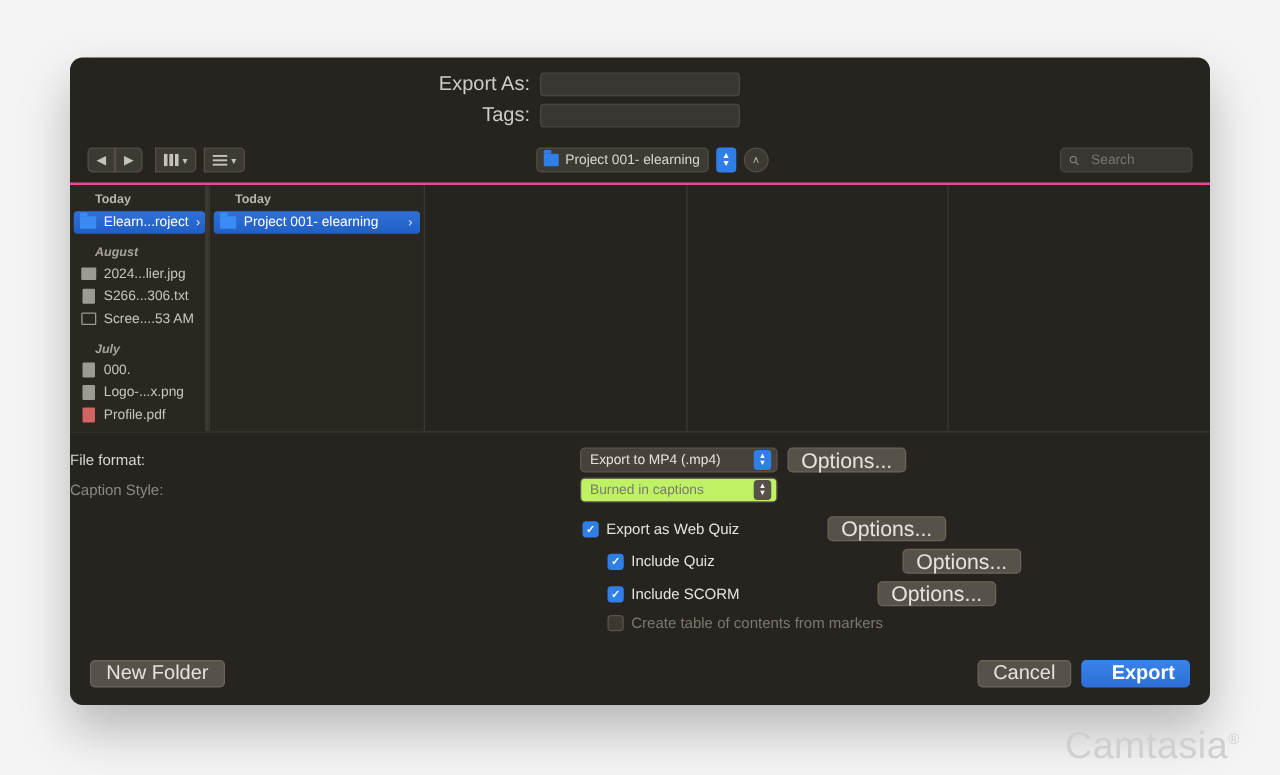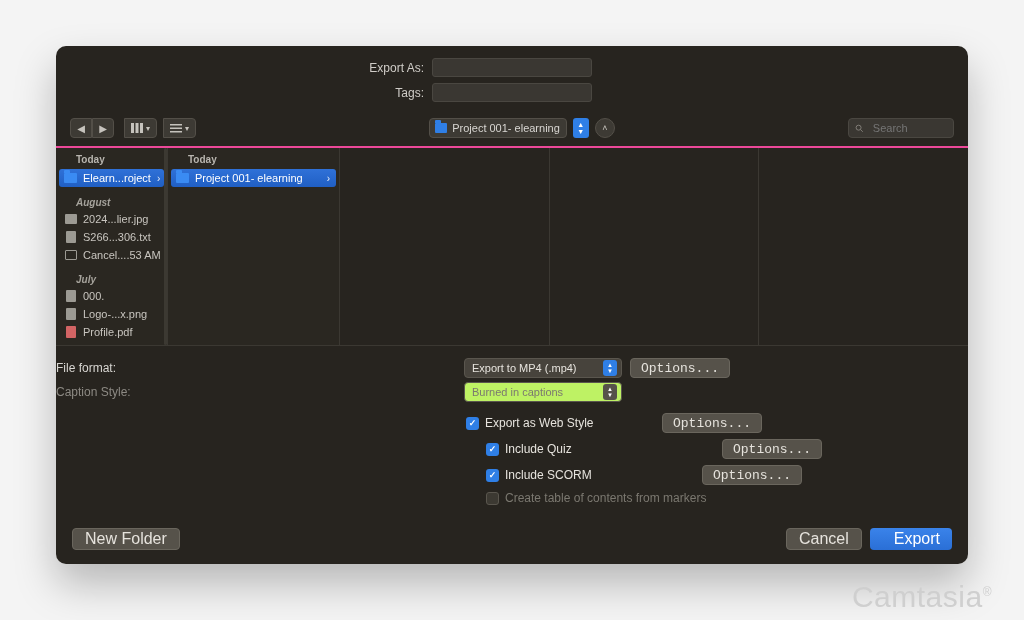--- a/index.html
+++ b/index.html
@@ -31,21 +31,21 @@
     display: flex;
     align-items: center;
     justify-content: center;
     margin-bottom: 6px;
     gap: 8px;
   }
   .field-label {
     width: 340px;
     text-align: right;
     color: #cfccc7;
-    font-size: 12px;
+    font-size: 16px;
   }
   .field-input {
     width: 160px;
     height: 19px;
     background: #3a3732;
     border: 1px solid #4a4741;
     border-radius: 3px;
     color: #d8d6d2;
     padding: 0 6px;
     font-size: 12px;
@@ -212,22 +212,21 @@
     color:#fff; font-size:6px; line-height:6px;
   }
   .dropdown.disabled .dd-arrows { background:#56524a; }
   .opt-btn {
     height:20px;
     padding: 0 10px;
     background:#56524a;
     border:1px solid #6a665d;
     border-radius:4px;
     color:#e6e3dd;
-    font-size:13px;
-    font-family:Liberation Mono, monospace;
+    font-size:17px;
   }
   .checkbox {
     width:13px; height:13px;
     border-radius:3px;
     background:#2f7fe6;
     display:flex; align-items:center; justify-content:center;
     color:#fff; font-size:9px; font-weight:bold;
   }
   .checkbox.unchecked { background:#3c3932; border:1px solid #5a564e; }
   .check-label { font-size:12px; color:#e6e3dd; }
@@ -257,21 +256,21 @@
   }
   .btn.new-folder {
     background:#56524a; color:#e6e3dd; border:1px solid #6a665d;
   }
   .btn.cancel {
     background:#56524a; color:#e6e3dd; border:1px solid #6a665d;
   }
   .btn.export {
     background: linear-gradient(#3a83ea,#2a6fd6);
     color:#fff;
-    font-weight:400;
+    font-weight:700;
     padding-left:24px;
   }
   .footer .gap { flex:1; }
   .watermark {
     position:absolute;
     right: 32px;
     bottom: 6px;
     font-family: Georgia, 'Times New Roman', serif;
     font-size: 30px;
     color: #cfcfcf;
@@ -375,21 +374,21 @@
         <div class="item">
           <span class="icon">
             <span class="file-ico"></span>
           </span>
           <span>S266...306.txt</span>
         </div>
         <div class="item">
           <span class="icon">
             <span class="win-ico"></span>
           </span>
-          <span>Cancel....53 AM</span>
+          <span>Scree....53 AM</span>
         </div>
         <div class="section-label">July</div>
         <div class="item">
           <span class="icon">
             <span class="file-ico"></span>
           </span>
           <span>000.</span>
         </div>
         <div class="item">
           <span class="icon">
@@ -444,21 +443,21 @@
           </span>
       </div>
     </div>
 
     <div style="height:6px"></div>
 
     <div class="check-line">
       <div class="cl-pad"></div>
       <div class="cl-box indent-1">
         <div class="checkbox">✓</div>
-        <span class="check-label">Export as Web Style</span>
+        <span class="check-label">Export as Web Quiz</span>
       </div>
       <button class="opt-btn" style="margin-left:26px">Options...</button>
     </div>
     <div class="check-line">
       <div class="cl-pad"></div>
       <div class="cl-box indent-2">
         <div class="checkbox">✓</div>
         <span class="check-label">Include Quiz</span>
       </div>
       <button class="opt-btn" style="margin-left:66px">Options...</button>

